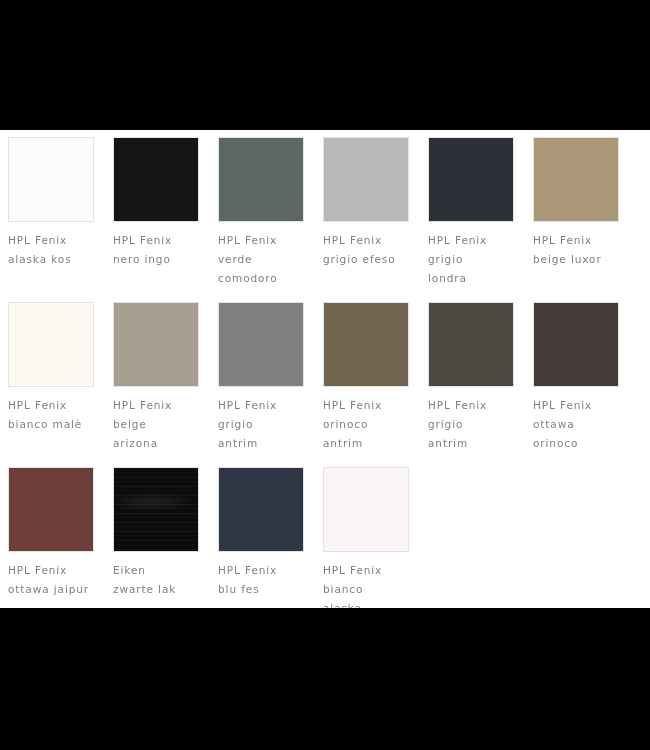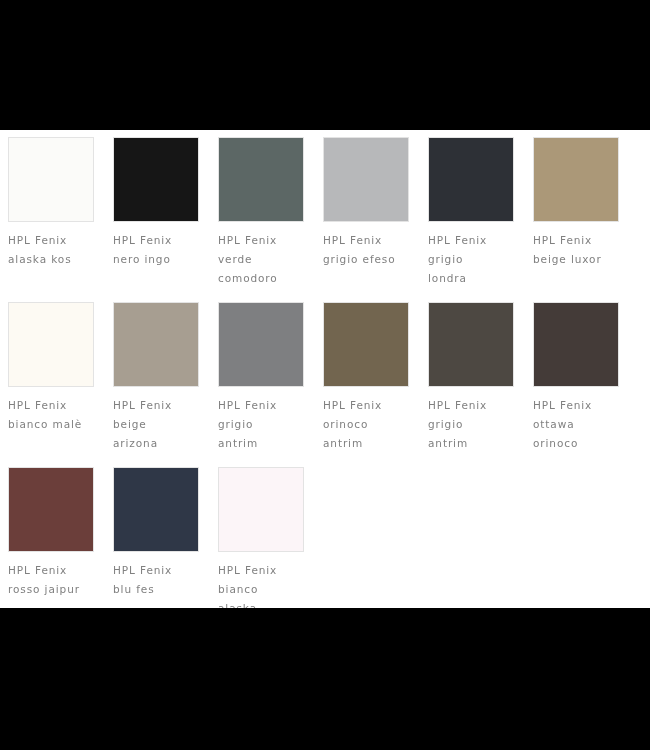--- a/index.html
+++ b/index.html
@@ -201,21 +201,28 @@
           <div class="swatch-label">
             <span class="line">HPL Fenix</span>
             <span class="line">ottawa</span>
             <span class="line">orinoco</span>
           </div>
         </div>
         <div class="swatch-cell">
           <div class="swatch-chip" style="background-color: rgb(107, 62, 58);"></div>
           <div class="swatch-label">
             <span class="line">HPL Fenix</span>
-            <span class="line">rosso jaipur</span>
+            <span class="line">ottawa jaipur</span>
+          </div>
+        </div>
+        <div class="swatch-cell">
+          <div class="swatch-chip woodgrain" style="background-color: rgb(13, 11, 10);"></div>
+          <div class="swatch-label">
+            <span class="line">Eiken</span>
+            <span class="line">zwarte lak</span>
           </div>
         </div>
         <div class="swatch-cell">
           <div class="swatch-chip" style="background-color: rgb(47, 55, 71);"></div>
           <div class="swatch-label">
             <span class="line">HPL Fenix</span>
             <span class="line">blu fes</span>
           </div>
         </div>
         <div class="swatch-cell">

